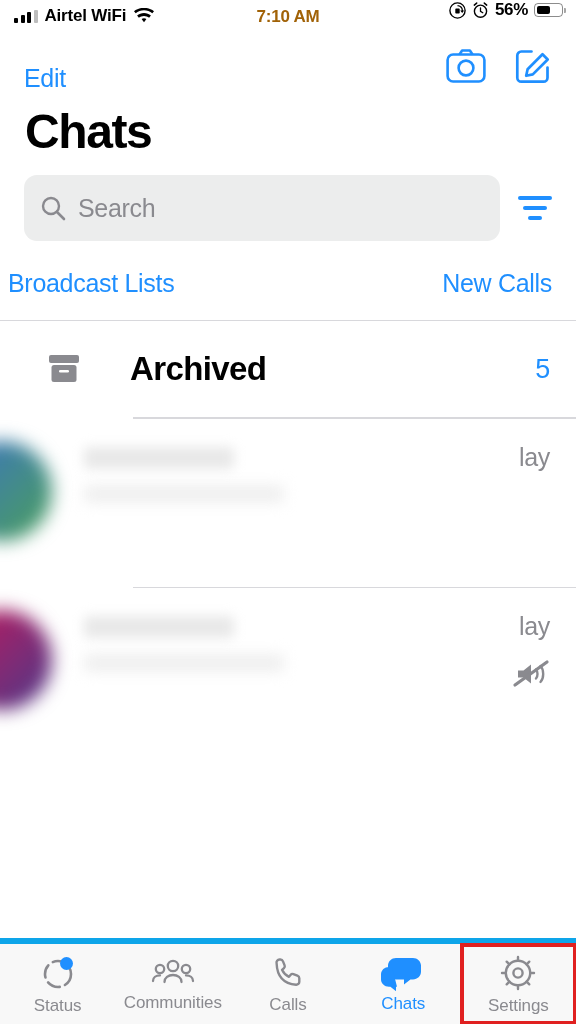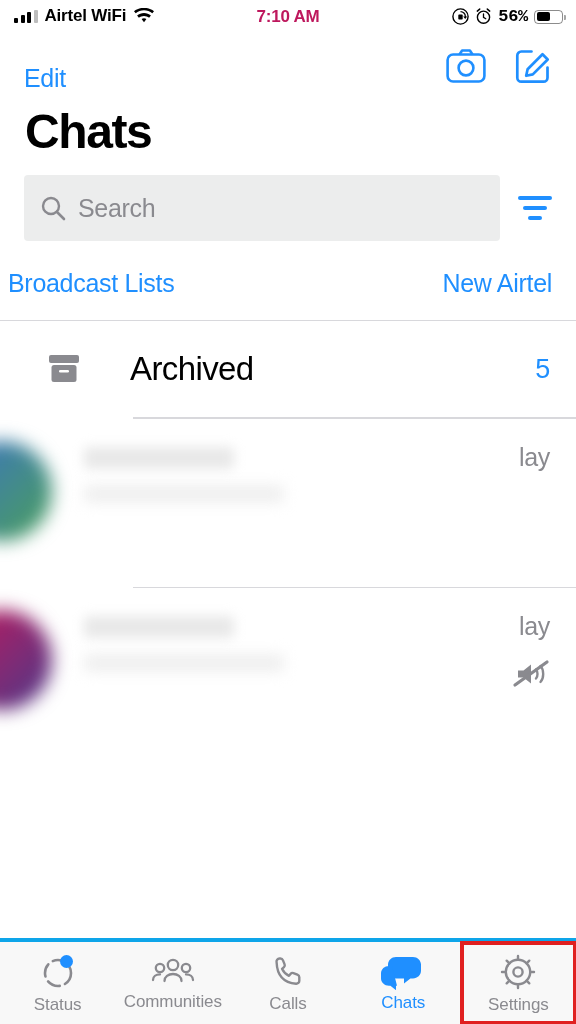--- a/index.html
+++ b/index.html
@@ -45,32 +45,31 @@
   .bars i:nth-child(1) { height: 5px; }
   .bars i:nth-child(2) { height: 8px; }
   .bars i:nth-child(3) { height: 11px; background:#000; }
   .bars i:nth-child(4) { height: 13px; background:#bdbdbd; }
   .sb-time {
     position: absolute;
     left: 0; right: 0;
     text-align: center;
     font-size: 17px;
     font-weight: 600;
-    color: #be185d;
+    color: #a16207;
     letter-spacing: -0.2px;
     top: 7px;
   }
   .sb-right {
     position: absolute;
     right: 13px;
-    top: 7px;
+    top: 0;
     display: flex;
     align-items: center;
     gap: 6px;
-    font-family: Liberation Mono, monospace;
   }
   .sb-pct { font-size: 17px; font-weight: 600; color: #000; letter-spacing: -0.3px; }
   .batt {
     width: 29px; height: 14px;
     border: 1.6px solid rgba(0,0,0,0.45);
     border-radius: 4px;
     position: relative;
     display: flex; align-items: center;
     padding: 1.6px;
   }
@@ -116,21 +115,21 @@
     display: flex;
     align-items: center;
     padding: 8px 24px 10px 24px;
     gap: 18px;
     flex: 0 0 auto;
   }
   .search-box {
     flex: 1;
     height: 66px;
     background: #eceded;
-    border-radius: 4px;
+    border-radius: 13px;
     display: flex;
     align-items: center;
     padding: 0 16px;
     gap: 12px;
   }
   .search-placeholder {
     font-size: 25px;
     color: #8a8a8f;
     letter-spacing: -0.3px;
   }
@@ -162,21 +161,21 @@
     display: flex;
     align-items: center;
     height: 96px;
     padding-left: 44px;
     padding-right: 26px;
   }
   .arch-icon { width: 40px; display:flex; align-items:center; justify-content:center; }
   .arch-label {
     flex: 1;
     font-size: 33px;
-    font-weight: normal;
+    font-weight: bold;
     color: #000;
     letter-spacing: -0.6px;
     margin-left: 46px;
   }
   .arch-count {
     font-size: 27px;
     color: #1f8fff;
     letter-spacing: -0.3px;
   }
   .row-sep { height: 1px; background: #d8d8dc; margin-left: 133px; }
@@ -219,21 +218,21 @@
   .chat-time {
     font-size: 25px;
     color: #8a8a8f;
     letter-spacing: -0.3px;
   }
   .mute-icon { margin-top: 18px; display:flex; justify-content:flex-end; }
 
   
   .tabbar {
     height: 86px;
-    border-top: 4px solid #0ea5e9;
+    border-top: 6px solid #0ea5e9;
     background: #f8f8f8;
     display: flex;
     align-items: stretch;
     flex: 0 0 auto;
   }
   .tab {
     flex: 1;
     display: flex;
     flex-direction: column;
     align-items: center;
@@ -339,21 +338,21 @@
     </div>
     <span class="filter-icon">
         <i></i>
         <i></i>
         <i></i>
       </span>
   </div>
 
   <div class="link-row">
     <span>Broadcast Lists</span>
-    <span>New Airtel</span>
+    <span>New Calls</span>
   </div>
 
   <div class="list">
 
     <div class="archived-row">
       <span class="arch-icon">
         <svg width="34" height="32" viewBox="0 0 34 32">
           <rect x="2" y="2" width="30" height="8" rx="2" fill="#8a8a8f"></rect>
           <rect x="4.5" y="12" width="25" height="17" rx="2.5" fill="#8a8a8f"></rect>
           <rect x="12" y="17" width="10" height="2.6" rx="1.3" fill="#ffffff"></rect>

